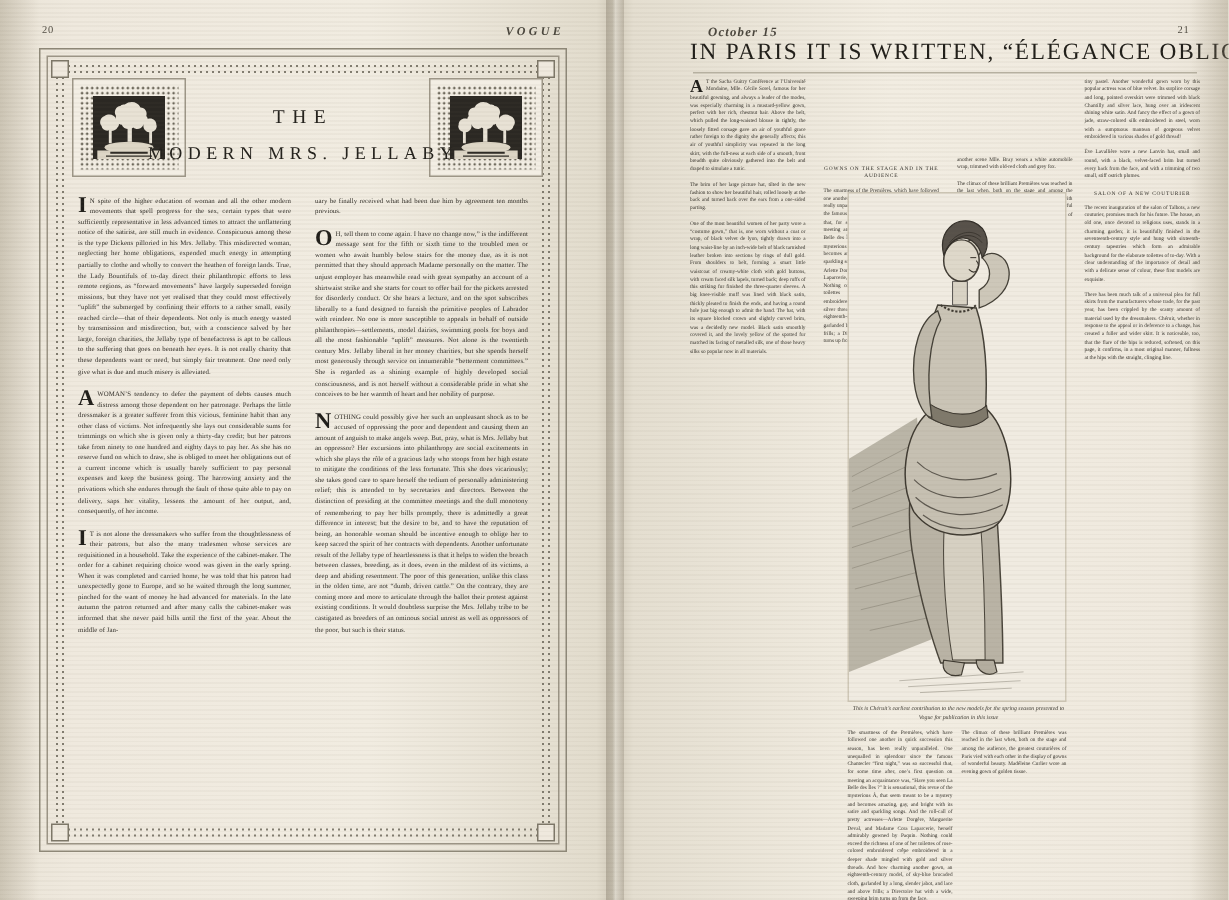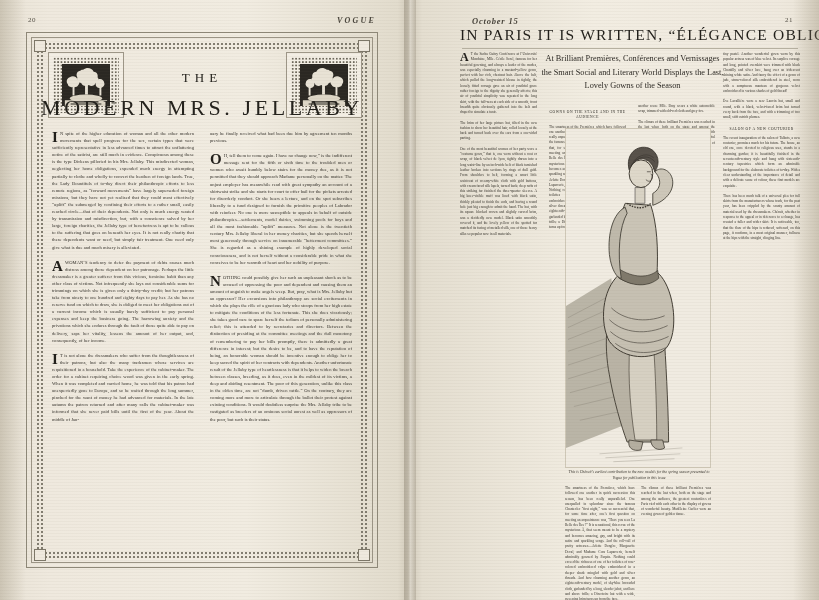--- a/index.html
+++ b/index.html
@@ -68,21 +68,21 @@
     background:#2b2823;overflow:hidden;
   }
   .vcut svg{display:block;width:100%;height:100%;}
 
   
   .l-title{
     position:absolute;left:31px;top:70px;width:342px;text-align:center;
     color:#23211c;
   }
   .l-title .t1{font-size:13px;letter-spacing:5px;}
-  .l-title .t2{font-size:22px;letter-spacing:3.6px;margin-top:9px;}
+  .l-title .t2{font-size:12px;letter-spacing:3.6px;margin-top:9px;}
 
   
   .l-cols{
     position:absolute;left:52px;top:130px;width:300px;height:420px;
     display:flex;gap:16px;
   }
   .l-col{width:142px;}
   .l-col p{
     margin:0 0 8px 0;
     font-size:4.55px;line-height:7.1px;text-align:justify;
@@ -244,21 +244,20 @@
   <div class="page page-right">
   </div>
 
   <div class="gutter"></div>
 
   <div class="runhead r-date">October 15</div>
   <div class="folio r-folio">21</div>
 
   <div class="r-title">IN PARIS IT IS WRITTEN, “ÉLÉGANCE OBLIGE”</div>
   <div class="r-rule"></div>
-  <div class="r-deck">At Brilliant Premières, Conférences and Vernissages the Smart Social and Literary World Displays the Last, Lovely Gowns of the Season</div>
 
   <div class="r-cols">
 
     <div class="rcol rcol-1">
       <p><span class="rdrop">A</span><span>T the Sacha Guitry Conférence at l’Université Mondaine, Mlle. Cécile Sorel, famous for her beautiful gowning, and always a leader of the modes, was especially charming in a mustard-yellow gown, perfect with her rich, chestnut hair. Above the belt, which pulled the long-waisted blouse in tightly, the loosely fitted corsage gave an air of youthful grace rather foreign to the dignity she generally affects; this air of youthful simplicity was repeated in the long skirt, with the full-ness at each side of a smooth, front breadth quite obviously gathered into the belt and draped to simulate a tunic.</span></p>
       <p>The brim of her large picture hat, tilted in the new fashion to show her beautiful hair, rolled loosely at the back and turned back over the ears from a one-sided parting.</p>
       <p>One of the most beautiful women of her party wore a “costume gown,” that is, one worn without a coat or wrap, of black velvet de lyon, tightly drawn into a long waist-line by an inch-wide belt of black tarnished leather broken into sections by rings of dull gold. From shoulders to belt, forming a smart little waistcoat of creamy-white cloth with gold buttons, with cream faced silk lapels, turned back; deep ruffs of this striking fur finished the three-quarter sleeves. A big knee-visible muff was lined with black satin, thickly pleated to finish the ends, and having a round hole just big enough to admit the hand. The hat, with its square blocked crown and slightly curved brim, was a decidedly new model. Black satin smoothly covered it, and the lovely yellow of the spotted fur matched its facing of metalled silk, one of those heavy silks so popular now in all materials.</p>
     </div>
 
     <div class="rcol rcol-2">

